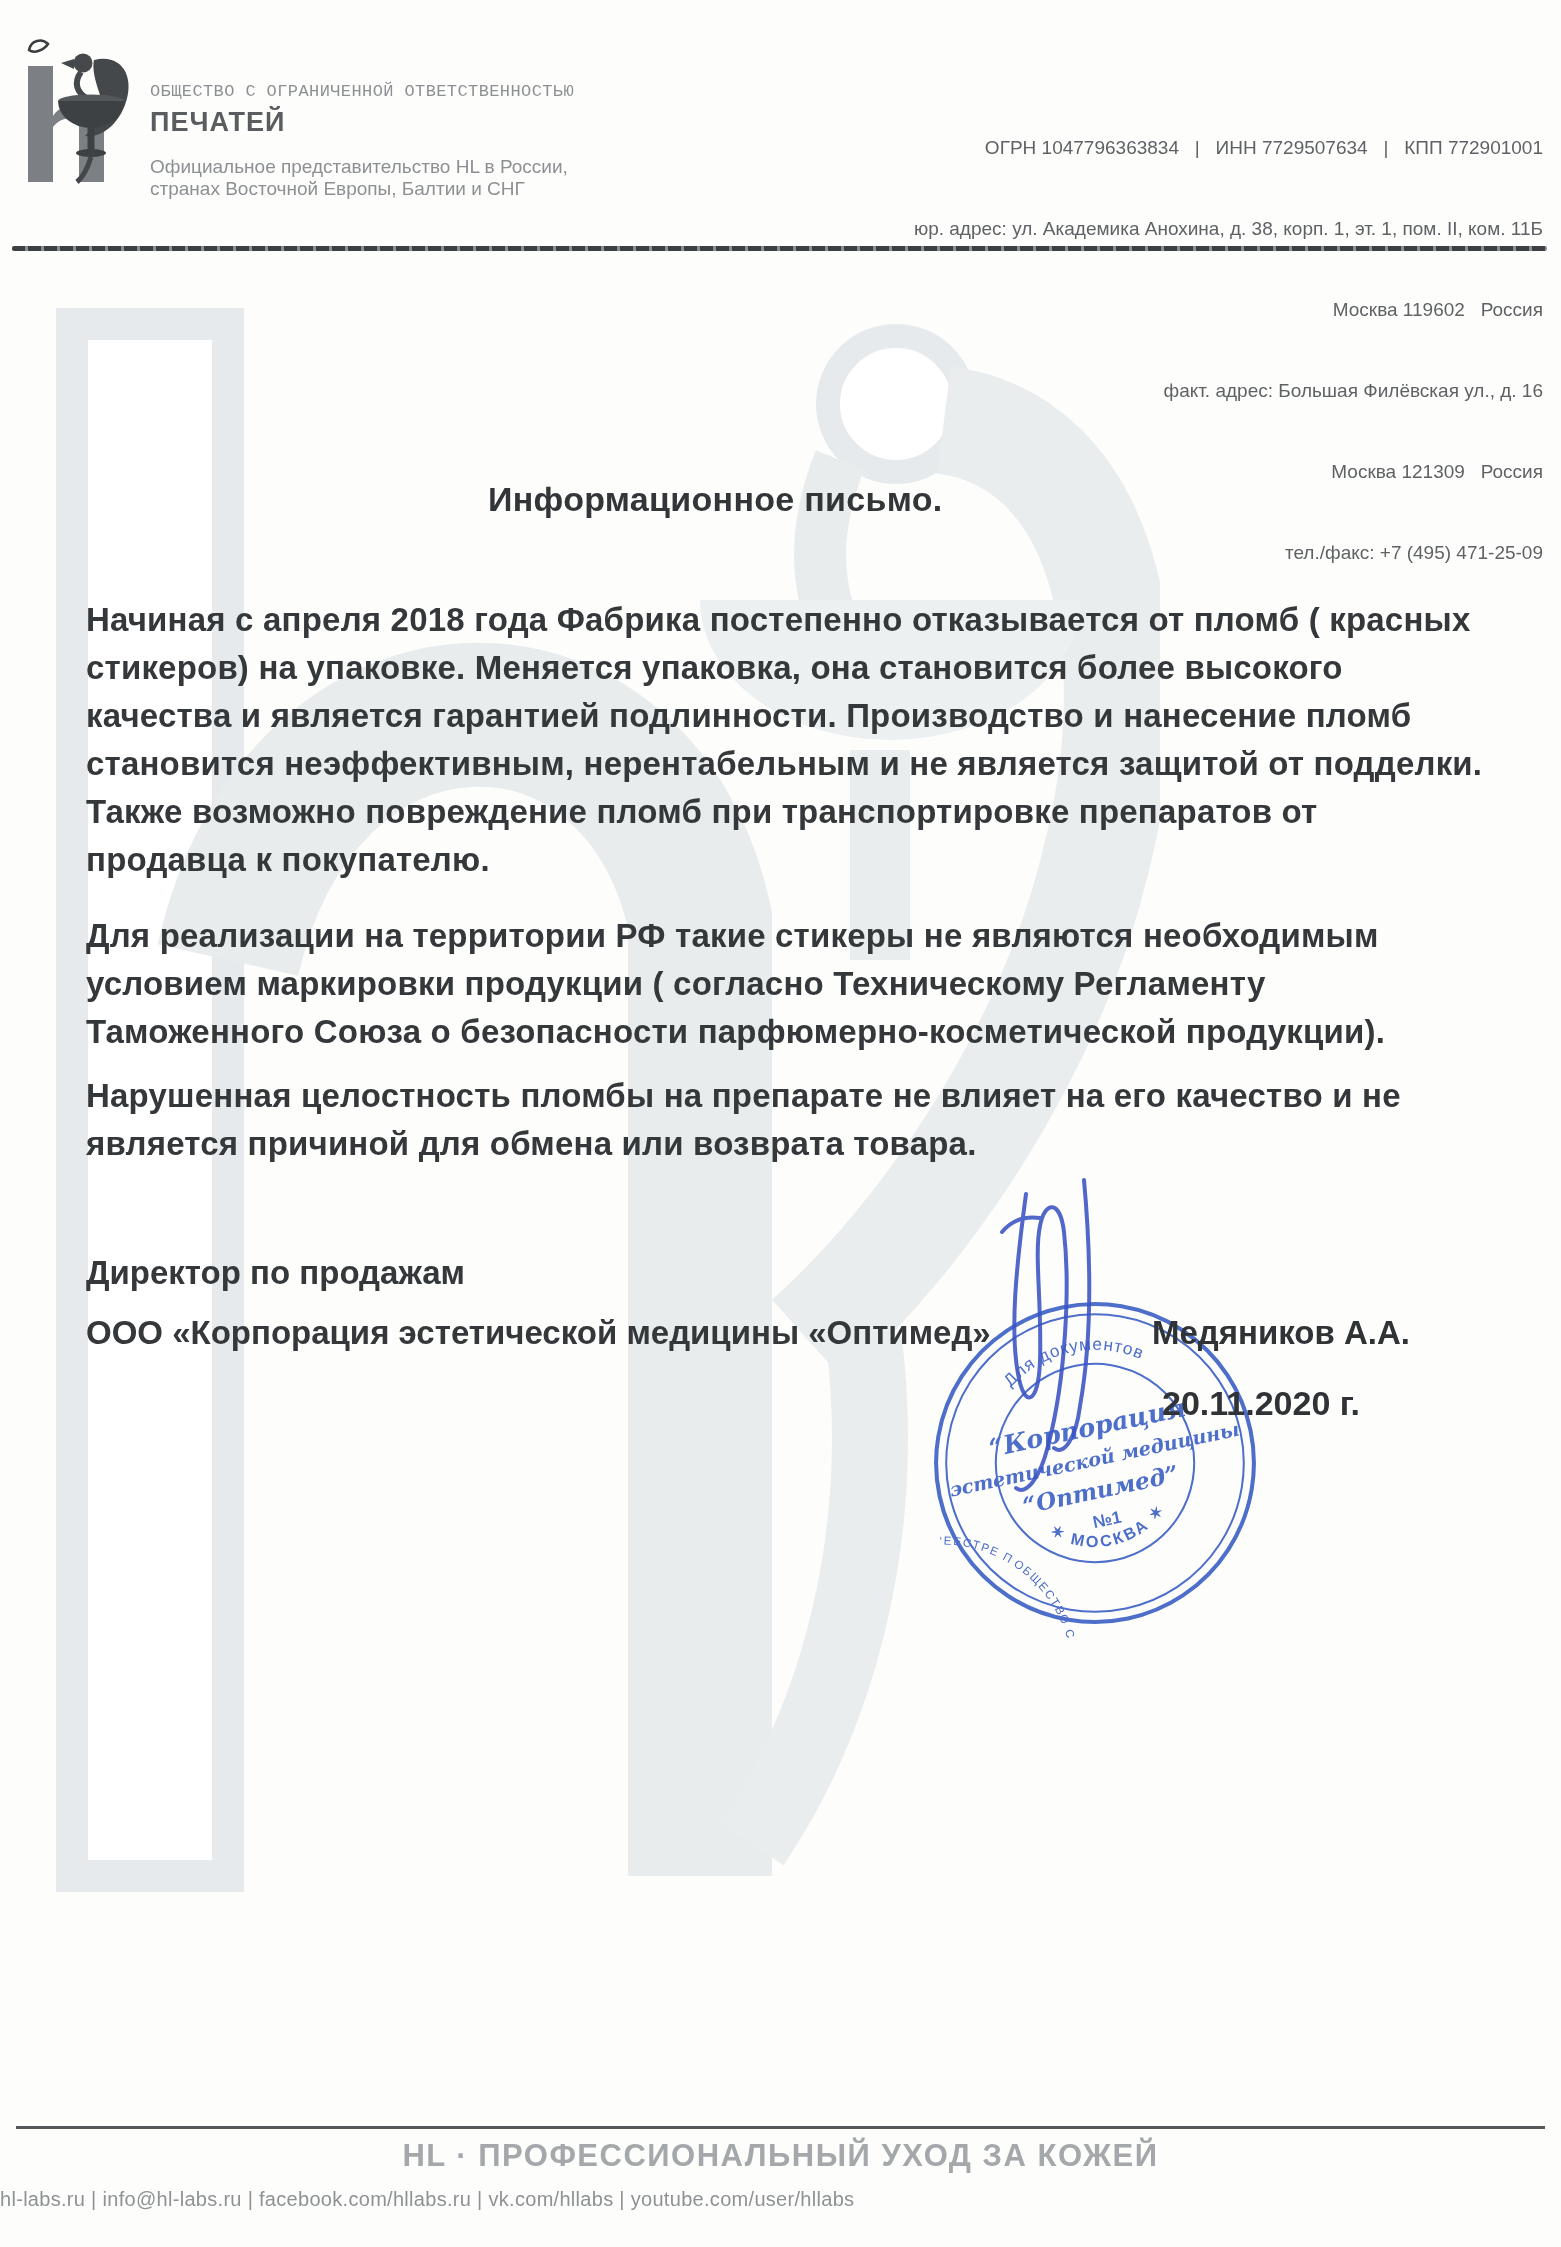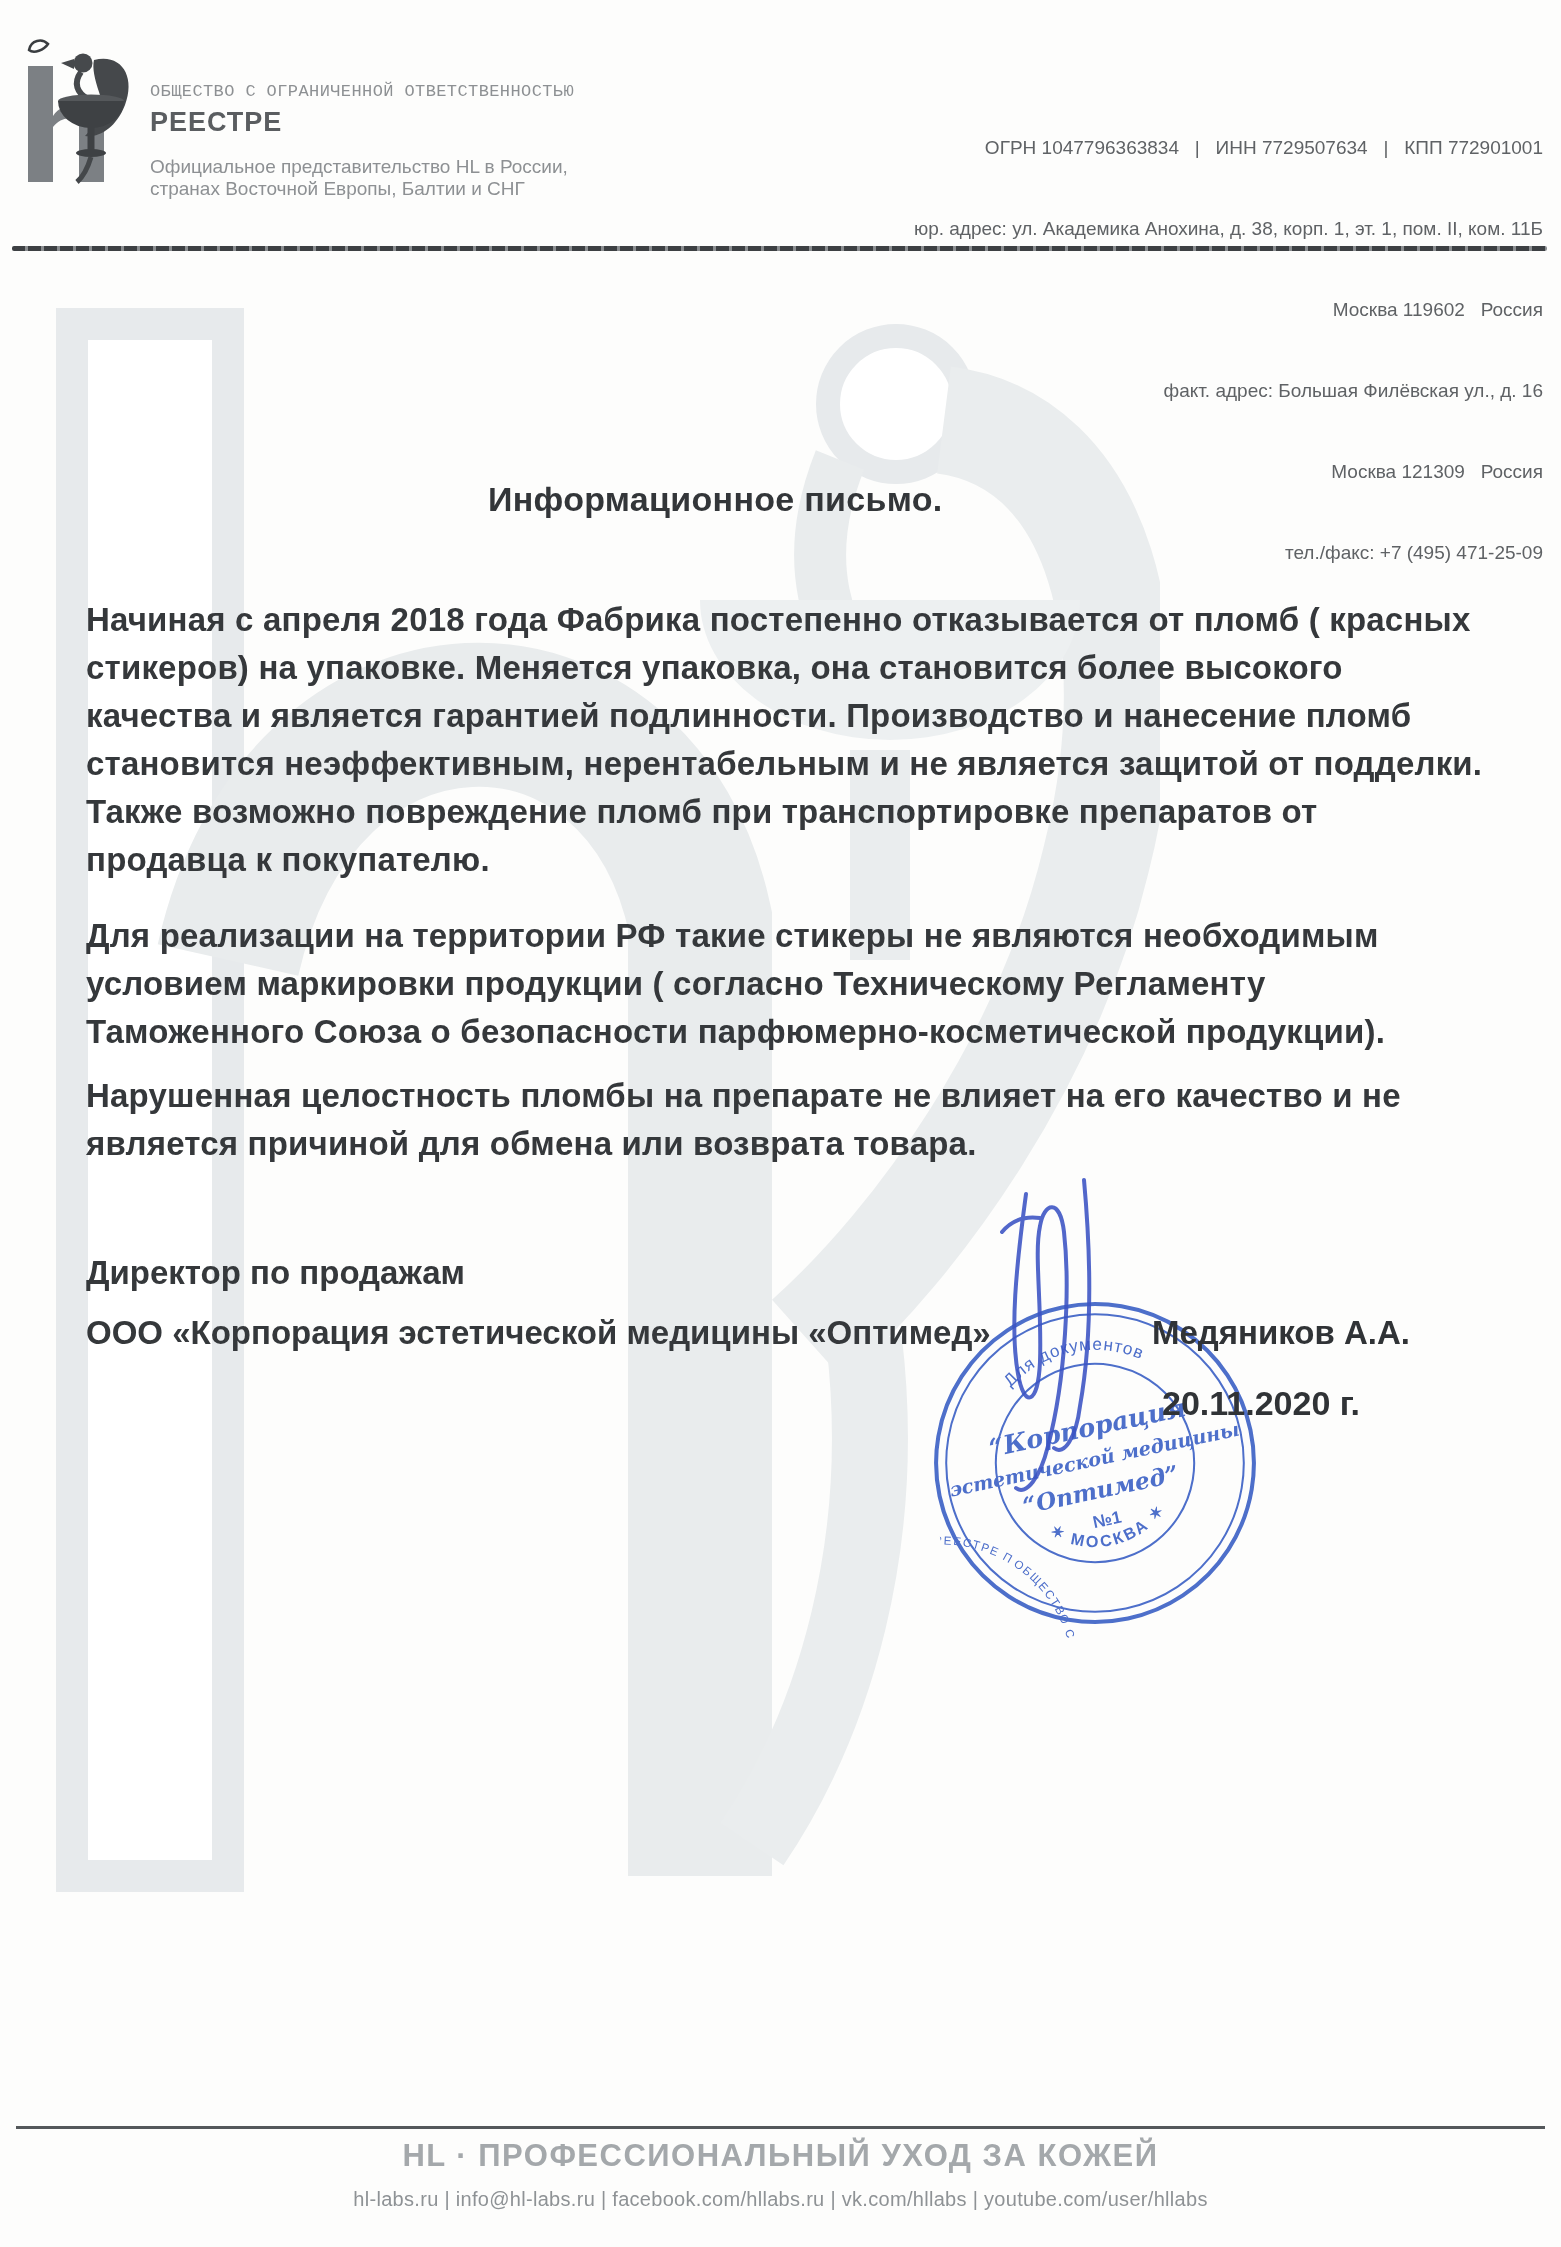--- a/index.html
+++ b/index.html
@@ -58,21 +58,21 @@
   .stamp .script{font-family:"DejaVu Serif", serif;font-style:italic;font-weight:bold;}
   .autograph{position:absolute;left:982px;top:1172px;width:180px;height:345px;z-index:5;opacity:.88;}
   
   .footer-divider{position:absolute;left:16px;right:16px;top:2126px;height:3px;background:#54585b;z-index:2;}
   .footer-tagline{
     position:absolute;left:0;right:0;top:2138px;z-index:2;
     text-align:center;font-size:31px;font-weight:bold;color:#a4a8ab;letter-spacing:1.5px;
   }
   .footer-links{
     position:absolute;left:0;right:0;top:2188px;z-index:2;
-    text-align:center;font-size:20px;color:#8e9295;letter-spacing:.3px;
+    font-size:20px;color:#8e9295;letter-spacing:.3px;
   }
   .scan-noise{position:absolute;left:26px;top:36px;z-index:2;}
 </style>
 </head>
 <body>
 
 <div class="page">
 
   <svg class="watermark" viewBox="0 0 560 800" aria-hidden="true">
     <g>
@@ -107,21 +107,21 @@
       <ellipse cx="69" cy="53" rx="33" ry="6.5" fill="#55585b"></ellipse>
       <path d="M36,53 a33,27 0 0 0 66,0 z" fill="#3e4144"></path>
       <rect x="65.5" y="79" width="7" height="24" fill="#3e4144"></rect>
       <ellipse cx="69" cy="105" rx="15" ry="4" fill="#3e4144"></ellipse>
       <path d="M69,109 C66,119 62,128 55,134" fill="none" stroke="#44474a" stroke-width="5"></path>
     </g>
   </svg>
 
   <div class="hdr-left">
     <div class="org-type">ОБЩЕСТВО С ОГРАНИЧЕННОЙ ОТВЕТСТВЕННОСТЬЮ</div>
-    <div class="brand">РЕЕСТРЕ</div>
+    <div class="brand">ПЕЧАТЕЙ</div>
     <div class="rep-note">
       <div>Официальное представительство HL в России,</div>
       <div>странах Восточной Европы, Балтии и СНГ</div>
     </div>
   </div>
 
   <div class="hdr-right">
     <div>ОГРН 1047796363834   |   ИНН 7729507634   |   КПП 772901001</div>
     <div>юр. адрес: ул. Академика Анохина, д. 38, корп. 1, эт. 1, пом. II, ком. 11Б</div>
     <div>Москва 119602   Россия</div>

